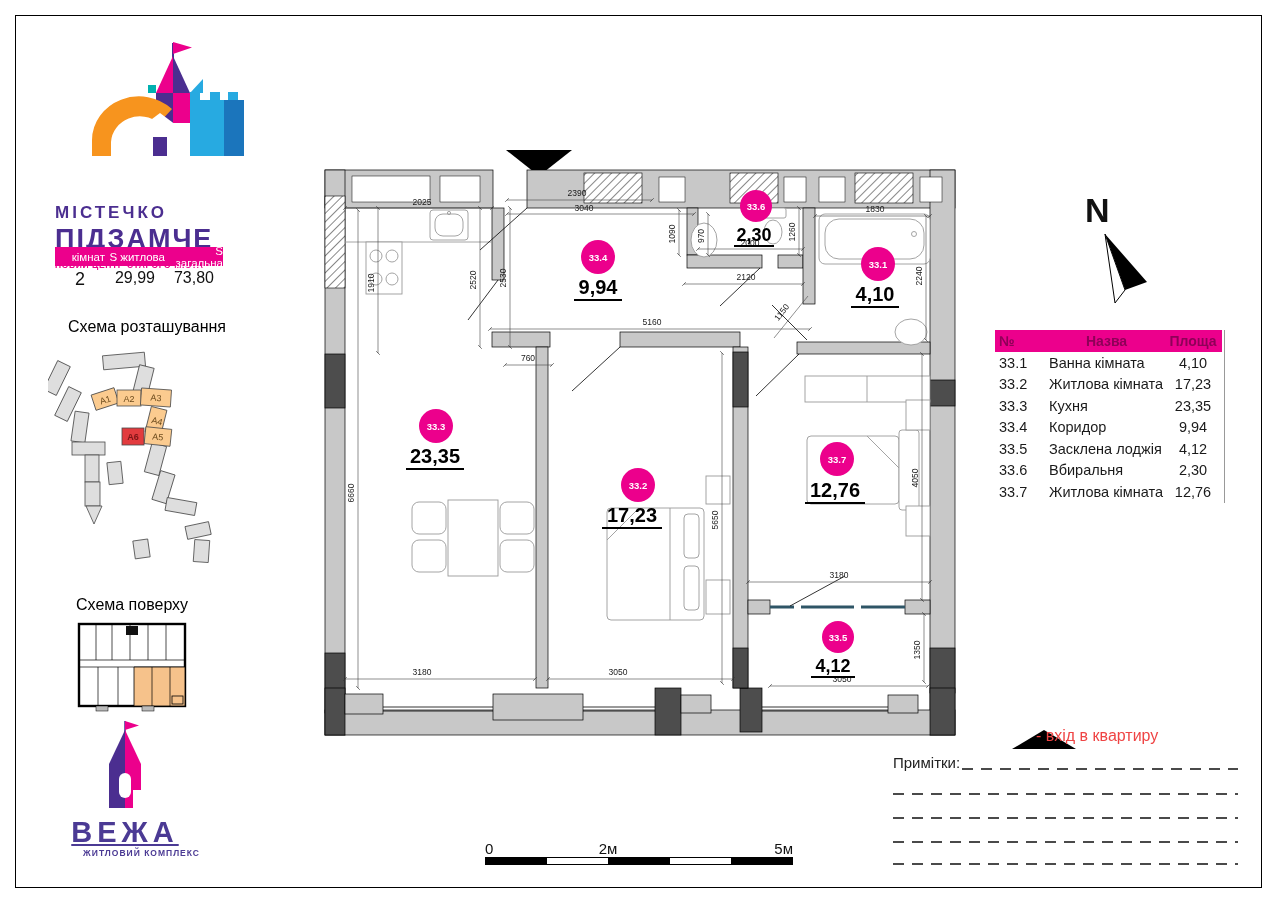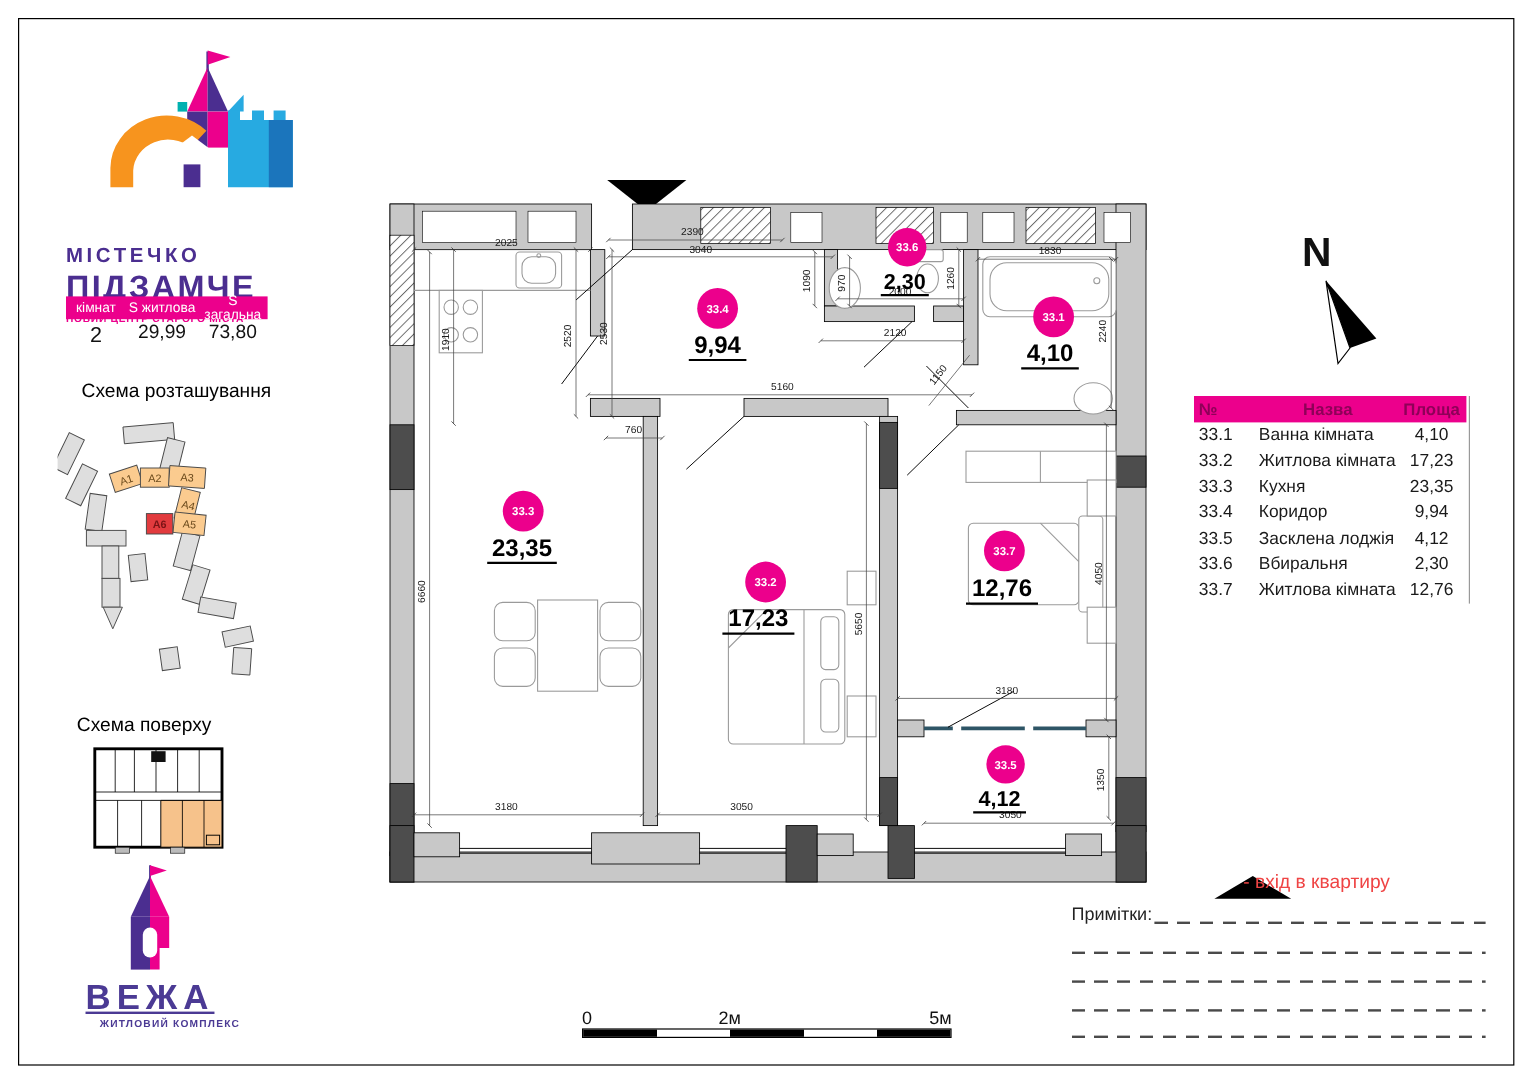--- a/index.html
+++ b/index.html
@@ -14,21 +14,21 @@
   #entry-arrow{left:506px;top:150px;width:0;height:0;border-left:33px solid transparent;
                border-right:33px solid transparent;border-top:26px solid #000;}
   
   #brand{left:55px;top:203px;width:212px;color:#4B2E90;}
   #brand .l1{font-size:17px;font-weight:bold;letter-spacing:3px;}
   #brand .l2{font-size:27px;font-weight:bold;letter-spacing:2px;margin-top:1px;}
   #brand .tag{font-size:8.5px;color:#EC008C;font-weight:bold;letter-spacing:.6px;margin-top:5px;}
   
   #sumtab{left:55px;top:247px;width:168px;font-size:11.5px;}
   #sumtab .hd{display:flex;background:#EC008C;color:#fff;height:19px;align-items:center;}
-  #sumtab .hd div{text-align:center;}
+  #sumtab .hd div{text-align:right;}
   #sumtab .vals{display:flex;font-size:16px;color:#111;margin-top:3px;}
   #sumtab .vals div{text-align:center;}
   .c1{width:50px;} .c2{width:60px;} .c3{width:58px;}
   .schemetitle{font-size:16px;color:#000;}
   
   #vezha{left:50px;top:816px;width:150px;text-align:center;color:#4B3A94;font-weight:bold;
          font-size:29px;letter-spacing:5px;text-decoration:underline;}
   #vezha-sub{left:50px;top:848px;width:150px;text-align:right;color:#4B3A94;
              font-size:8.5px;letter-spacing:1px;font-weight:bold;}
   
@@ -141,21 +141,21 @@
     <g font-size="9" fill="#6b4a1c" text-anchor="middle">
       <text x="57" y="61" transform="rotate(-18 57 57)">А1</text>
       <text x="81" y="60">А2</text>
       <text x="108" y="59" transform="rotate(4 108 55)">А3</text>
       <text x="109" y="82" transform="rotate(14 108 79)">А4</text>
       <text x="110" y="98" transform="rotate(6 110 94)">А5</text>
       <text x="85" y="98" fill="#7B1416" font-weight="bold">А6</text>
     </g>
   </svg>
 
-  <div class="abs schemetitle" style="left:64px;top:596px">Схема поверху</div>
+  <div class="abs schemetitle" style="left:76px;top:596px">Схема поверху</div>
   <svg class="abs" style="left:76px;top:618px" width="112" height="96" viewBox="0 0 112 96">
     <rect x="3" y="6" width="106" height="82" fill="#fff" stroke="#000" stroke-width="2.4"></rect>
     <g stroke="#000" stroke-width="0.7" fill="none">
       <line x1="3" y1="42" x2="109" y2="42"></line>
         <line x1="3" y1="49" x2="109" y2="49"></line>
       <line x1="20" y1="6" x2="20" y2="42"></line>
         <line x1="36" y1="6" x2="36" y2="42"></line>
       <line x1="54" y1="6" x2="54" y2="42"></line>
         <line x1="72" y1="6" x2="72" y2="42"></line>
       <line x1="90" y1="6" x2="90" y2="42"></line>

